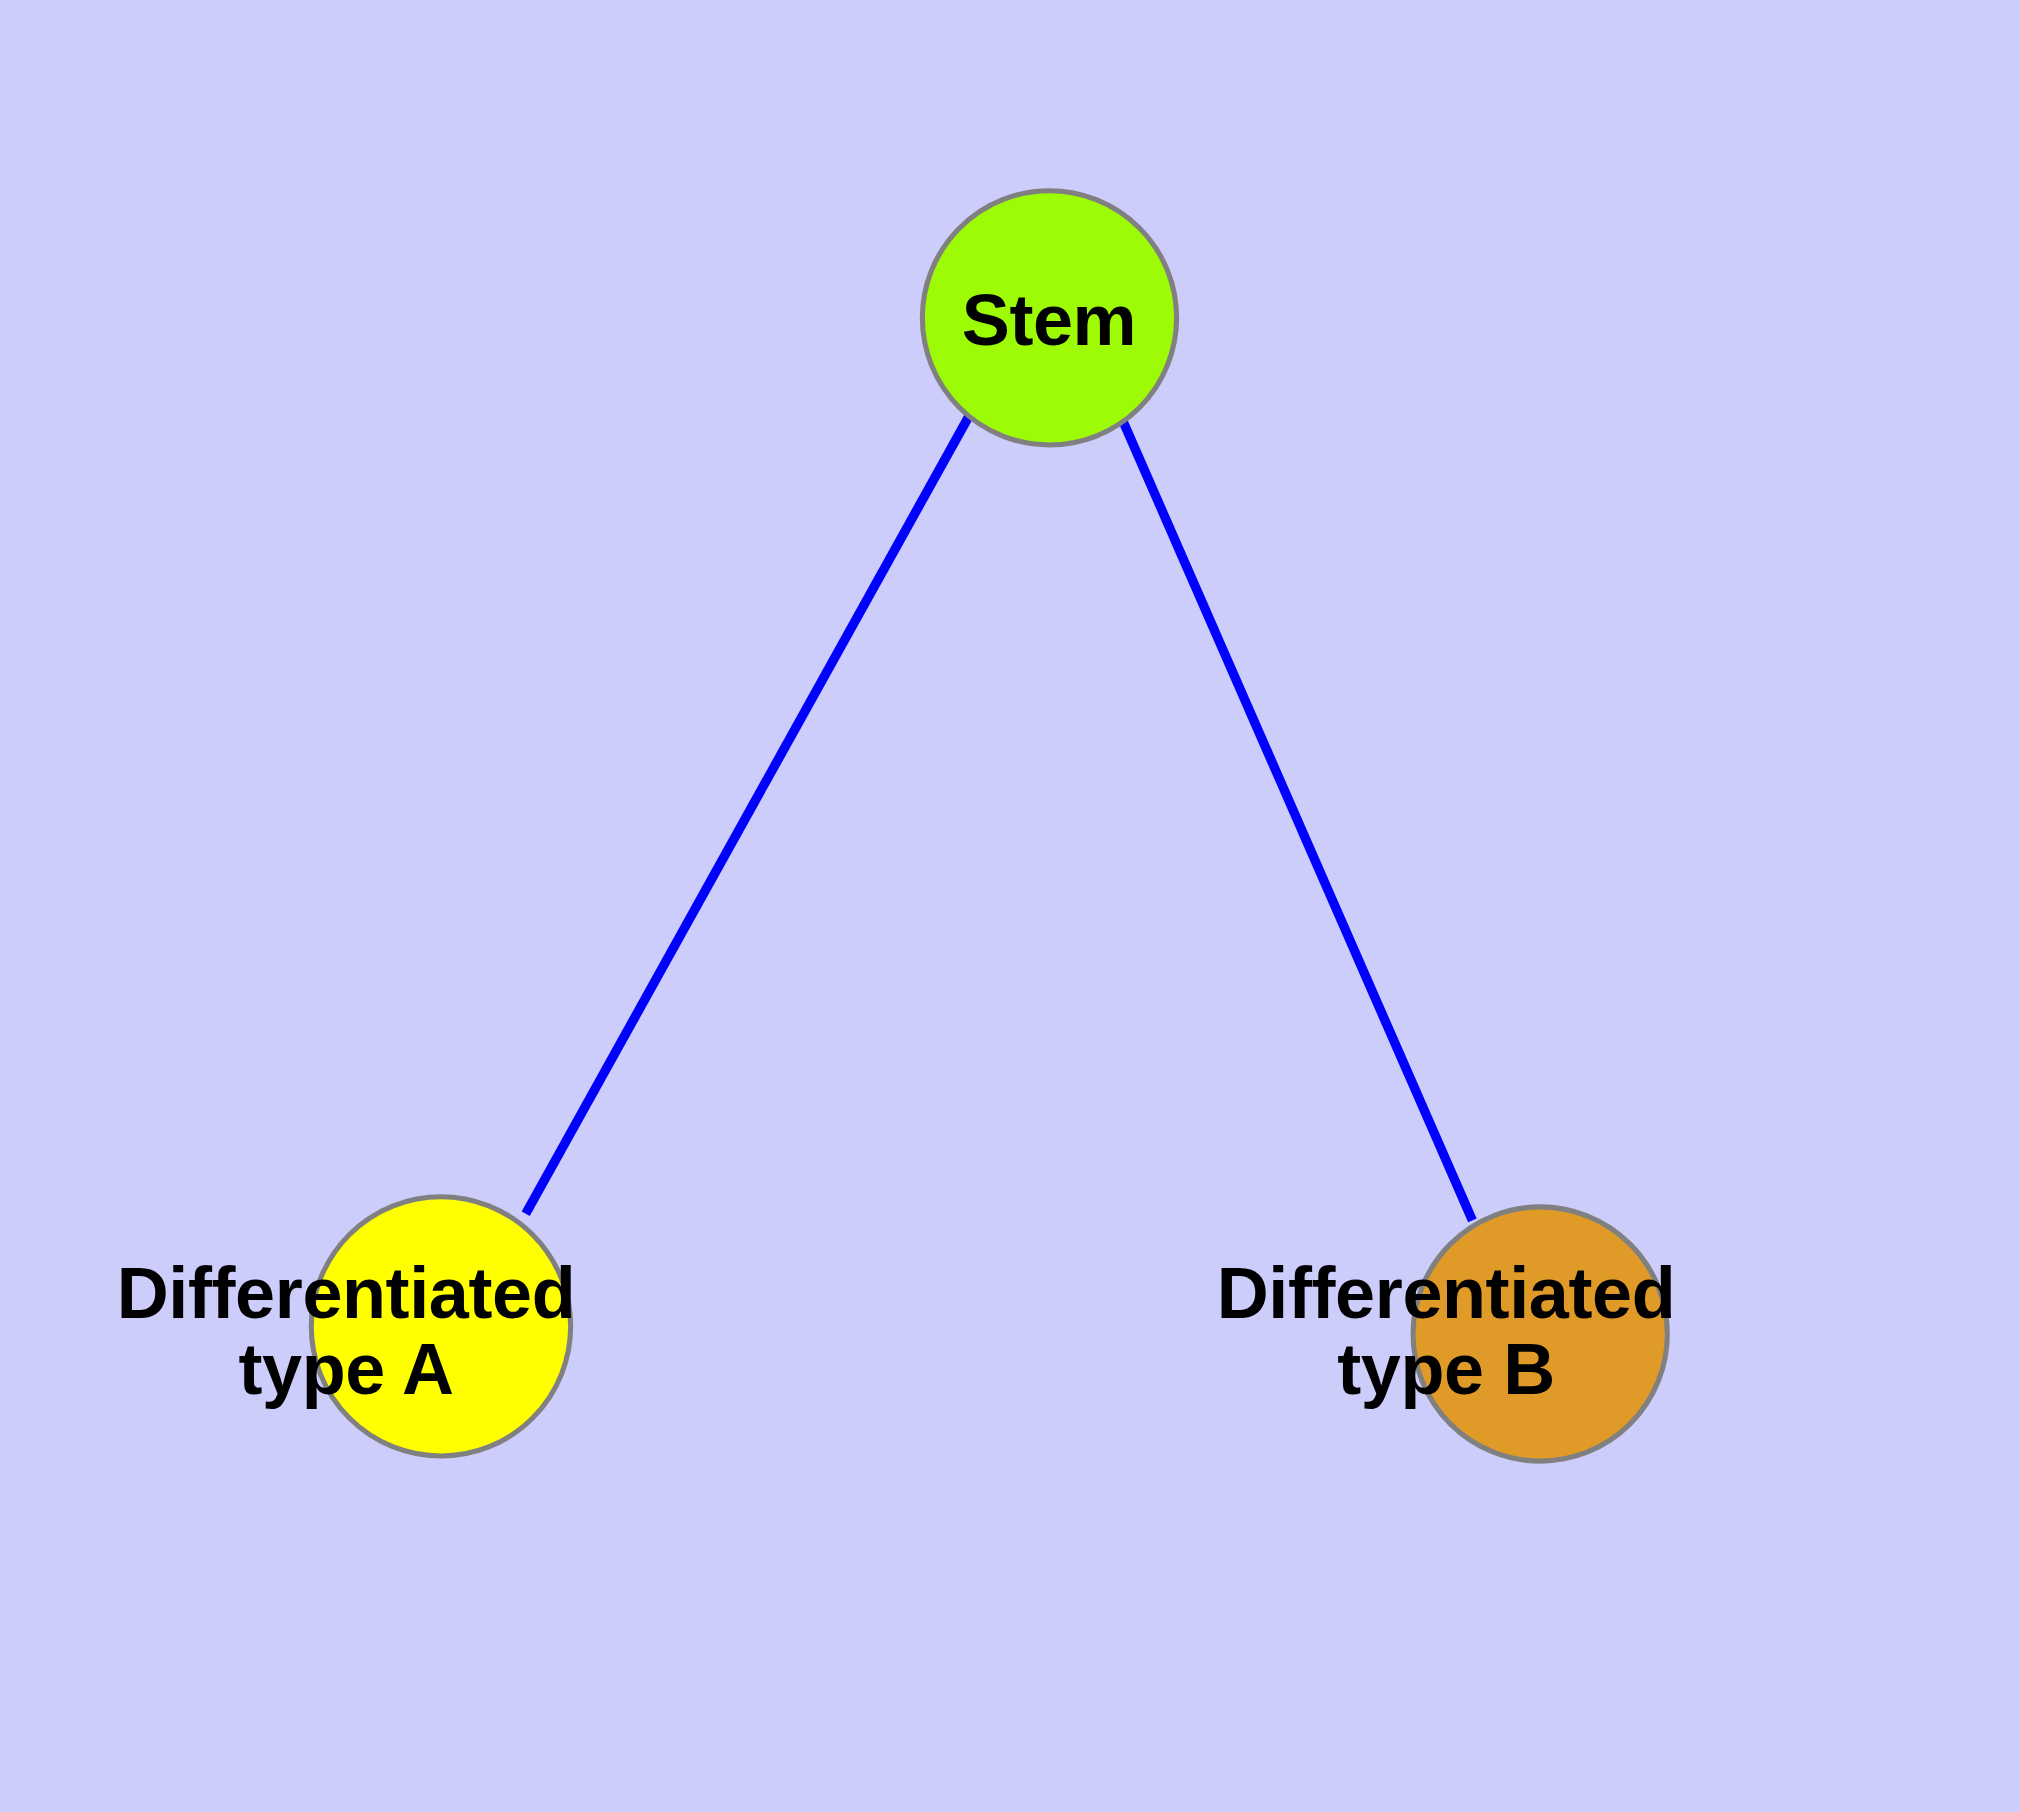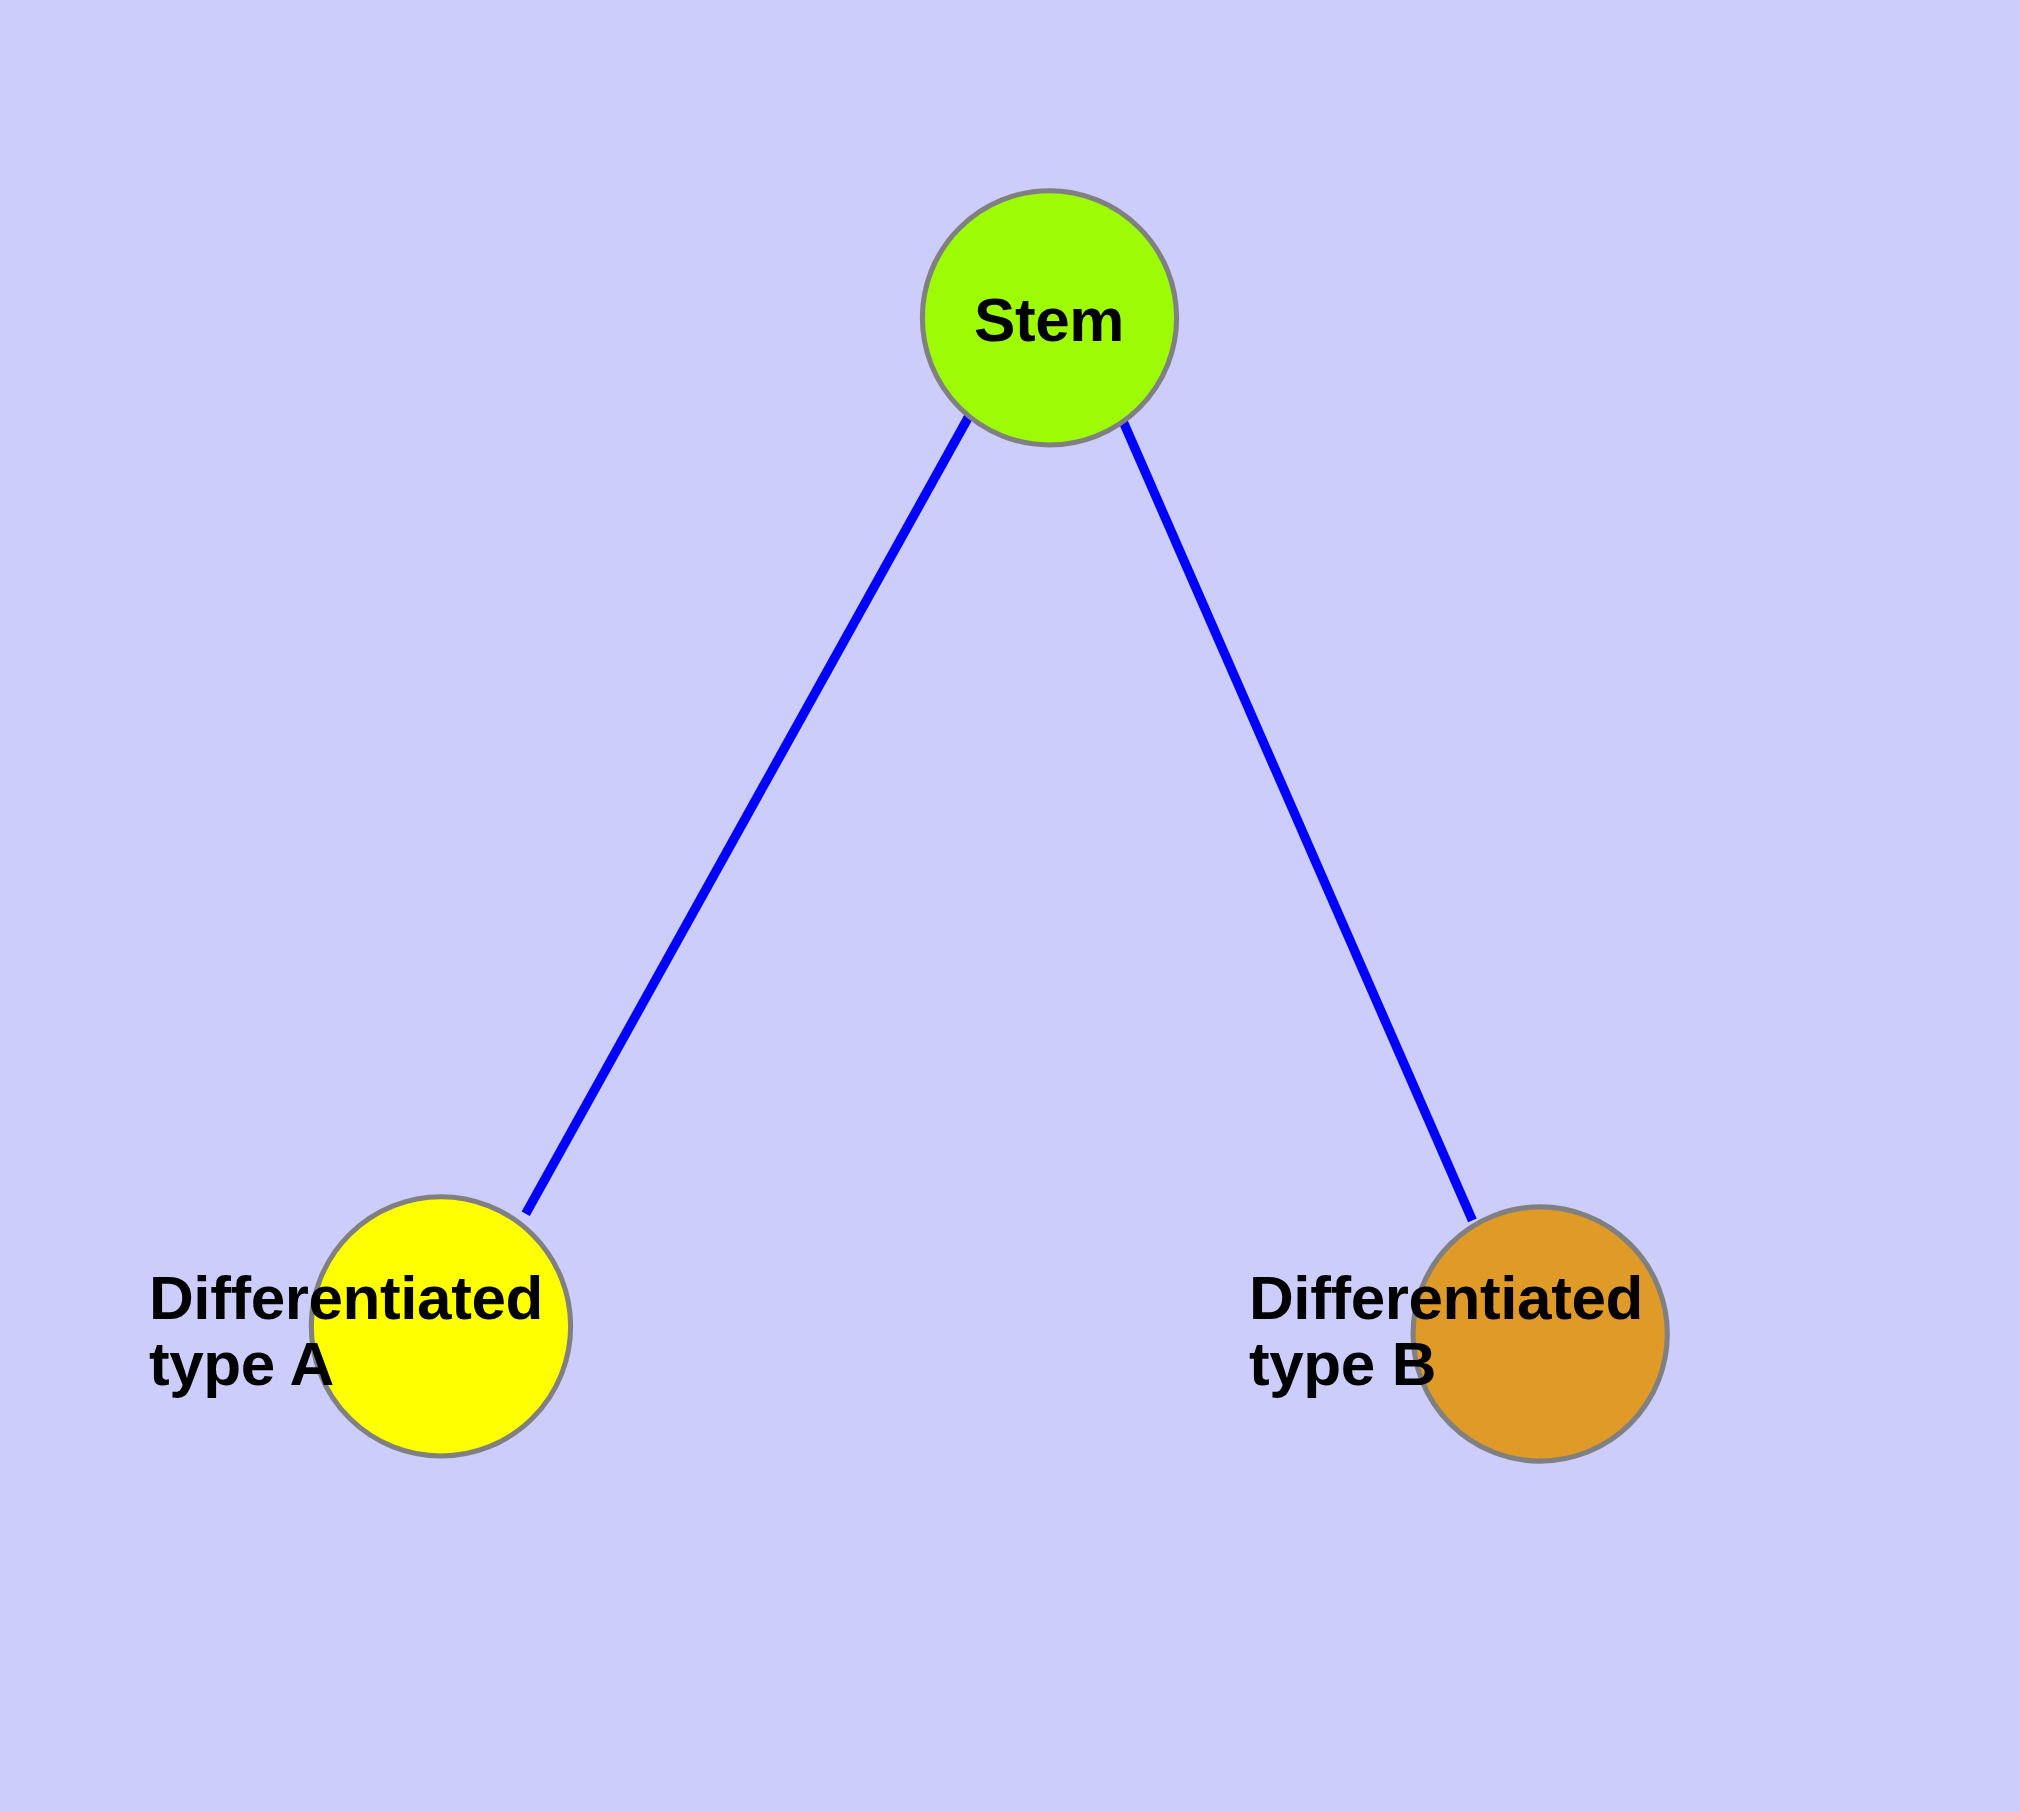--- a/index.html
+++ b/index.html
@@ -29,23 +29,23 @@
     stroke-linecap: butt;
   }
   .node-circle {
     stroke: #808080;
     stroke-width: 6;
   }
   .node-label {
     position: absolute;
     color: #000000;
     font-weight: bold;
-    font-size: 62px;
+    font-size: 72px;
     line-height: 1.06;
-    text-align: left;
+    text-align: center;
     white-space: pre;
     letter-spacing: -0.4px;
     pointer-events: none;
     transform: translate(-50%, -50%);
   }
 </style>
 </head>
 <body>
 
 <div id="canvas">

